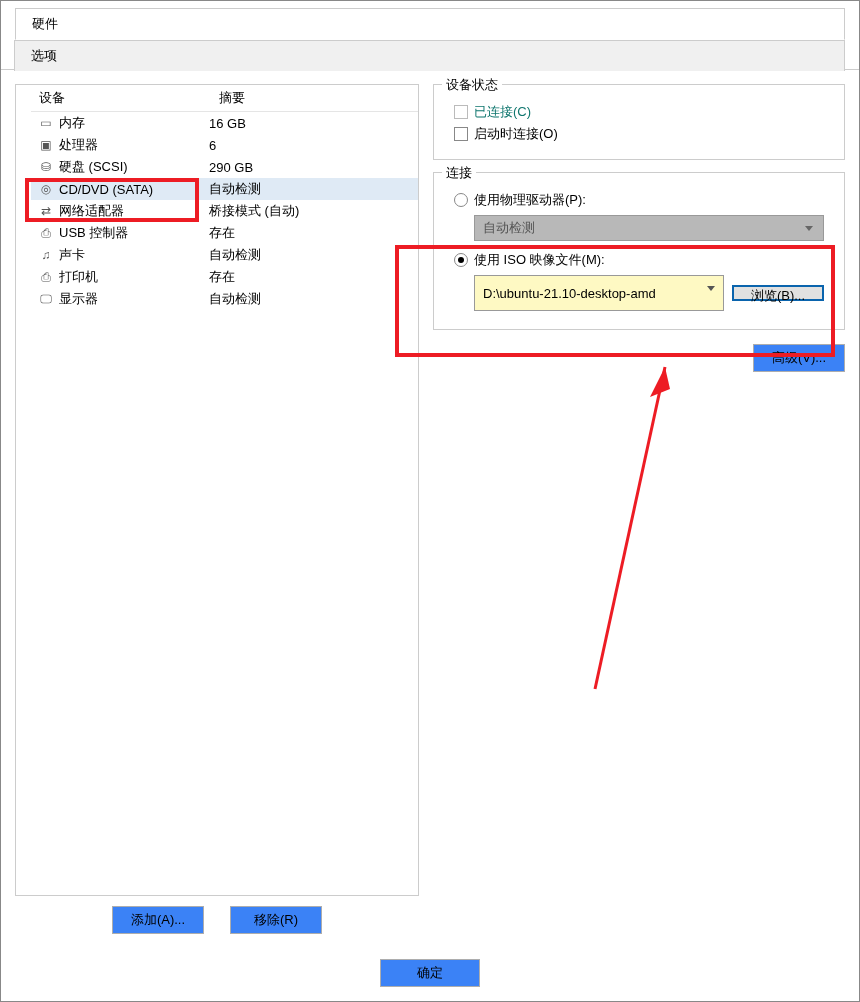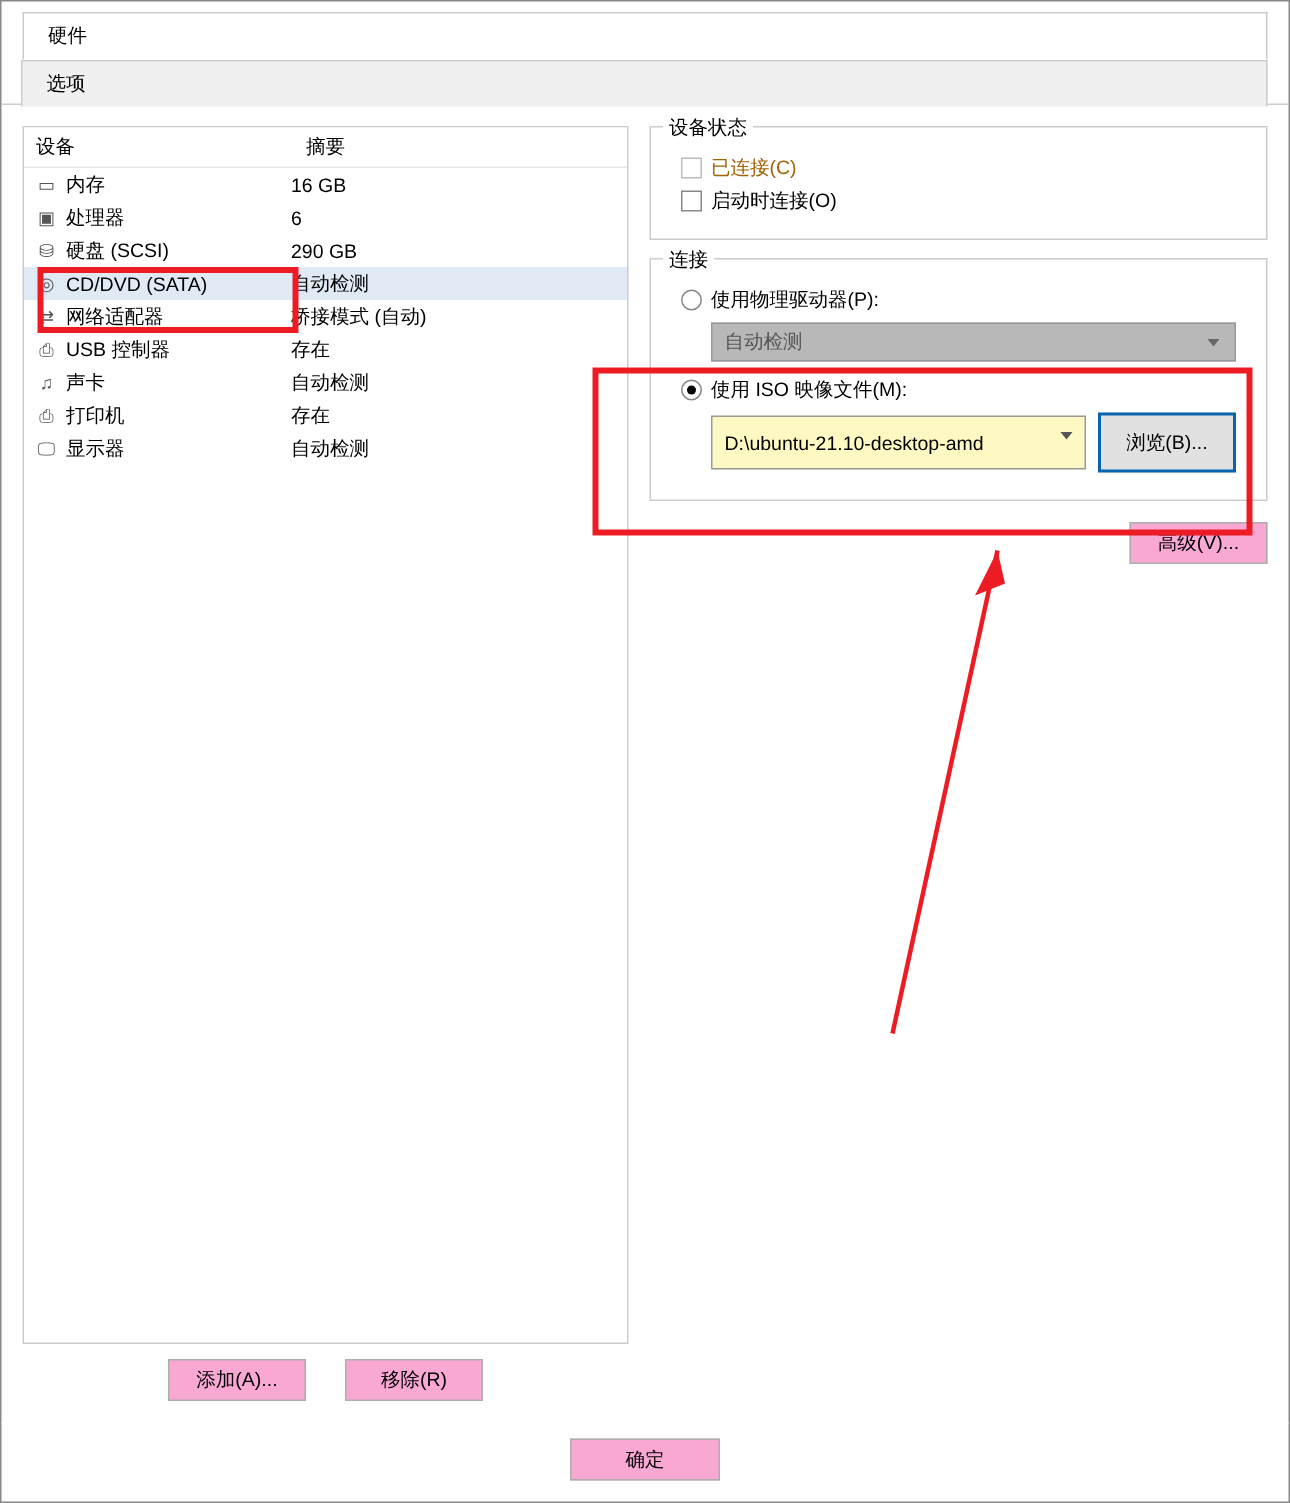--- a/index.html
+++ b/index.html
@@ -76,20 +76,21 @@
 .left-panel {
   width: 404px;
   display: flex;
   flex-direction: column;
 }
 .hw-table {
   border: 1px solid #ccc;
   flex: 1;
   display: flex;
   flex-direction: column;
+  padding-left: 15px;
 }
 .hw-header {
   display: flex;
   background: #fff;
   border-bottom: 1px solid #e5e5e5;
 }
 .hw-header > div {
   padding: 4px 8px;
   font-weight: normal;
 }
@@ -120,21 +121,21 @@
 .hw-actions {
   display: flex;
   justify-content: center;
   gap: 26px;
   padding: 10px 0 4px 0;
 }
 .btn {
   min-width: 92px;
   height: 28px;
   border: 1px solid #adadad;
-  background: #f9a8d4;
+  background: #3b82f6;
   cursor: pointer;
   font-size: 13px;
   padding: 0 10px;
 }
 
 .right-panel {
   flex: 1;
   display: flex;
   flex-direction: column;
   gap: 12px;
@@ -168,21 +169,21 @@
 .rad { border-radius: 50%; }
 .rad.checked::after {
   content: "";
   position: absolute;
   width: 6px; height: 6px;
   background: #000;
   border-radius: 50%;
   top: 3px; left: 3px;
 }
 .chk.disabled { border-color: #bbb; }
-.chk.disabled + span { color: #a16207; }
+.chk.disabled + span { color: #0f766e; }
 
 .select-disabled {
   margin: 6px 8px 10px 28px;
   height: 26px;
   background: #b8b8b8;
   color: #555;
   border: 1px solid #999;
   display: flex;
   align-items: center;
   padding: 0 8px;
@@ -220,21 +221,21 @@
   position: absolute;
   right: 8px;
   top: 10px;
   border-left: 4px solid transparent;
   border-right: 4px solid transparent;
   border-top: 5px solid #555;
 }
 .btn-browse {
   border: 2px solid #0a64ad;
   background: #e1e1e1;
-  height: 40px;
+  height: 16px;
   min-width: 92px;
 }
 .advanced-row {
   display: flex;
   justify-content: flex-end;
   padding: 2px 0;
 }
 
 .footer {
   display: flex;

